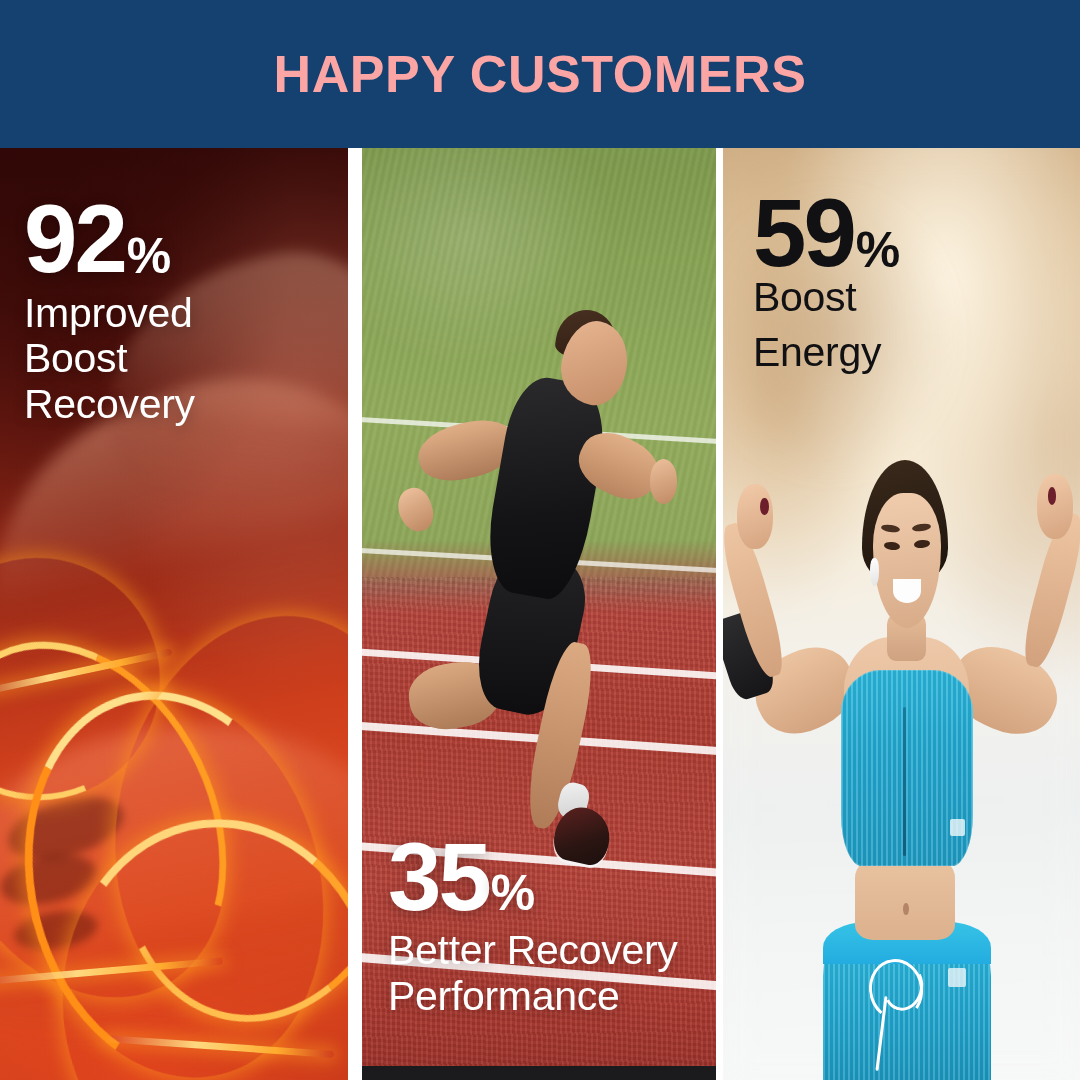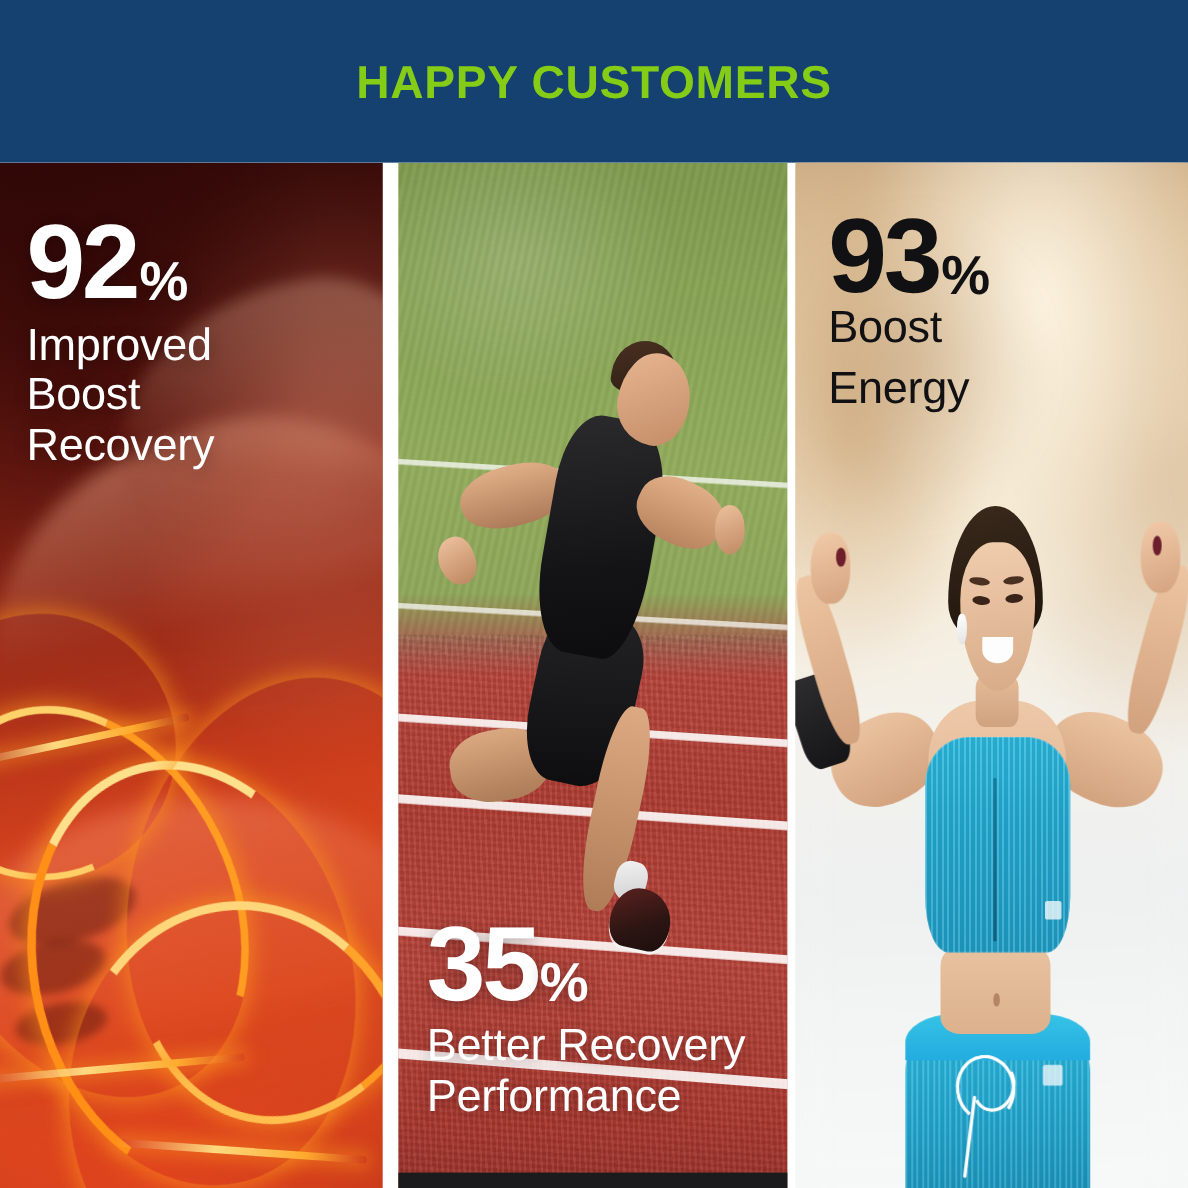--- a/index.html
+++ b/index.html
@@ -7,21 +7,21 @@
   body{font-family:"Liberation Sans",sans-serif;}
 
   .poster{position:relative;width:1080px;height:1080px;background:#ffffff;overflow:hidden;}
 
   
   .header{position:absolute;left:0;top:0;width:1080px;height:148px;
           background:#14416F;display:flex;flex-direction:column;
           align-items:center;justify-content:center;}
   .header-line1{color:#ffffff;font-size:40px;font-weight:400;line-height:1.08;
                 letter-spacing:.2px;}
-  .header-line2{color:#84cc16;font-size:42px;font-weight:700;line-height:1.1;
+  .header-line2{color:#fca5a5;font-size:52px;font-weight:700;line-height:1.1;
                 letter-spacing:.6px;margin-top:2px;}
 
   
   .panels{position:absolute;left:0;top:148px;width:1080px;height:932px;background:#ffffff;}
   .panel{position:absolute;top:0;height:932px;overflow:hidden;}
   .panel-left{left:0;width:348px;}
   .panel-mid{left:362px;width:354px;}
   .panel-right{left:723px;width:357px;}
 
   .photo{position:absolute;inset:0;overflow:hidden;}
@@ -334,21 +334,21 @@
         <div class="w-face"></div>
         <div class="w-brow-l"></div>
         <div class="w-brow-r"></div>
         <div class="w-eye-l"></div>
         <div class="w-eye-r"></div>
         <div class="w-smile"></div>
         <div class="w-bud"></div>
       </div>
       <div class="stat stat-right">
         <div class="stat-num-row">
-          <span class="stat-num on-light">93</span>
+          <span class="stat-num on-light">59</span>
           <span class="stat-pct on-light">%</span>
         </div>
         <div class="stat-label on-light" style="margin-top:0">Boost</div>
         <div class="stat-label on-light">Energy</div>
       </div>
     </div>
 
   </div>
 </div>
 

